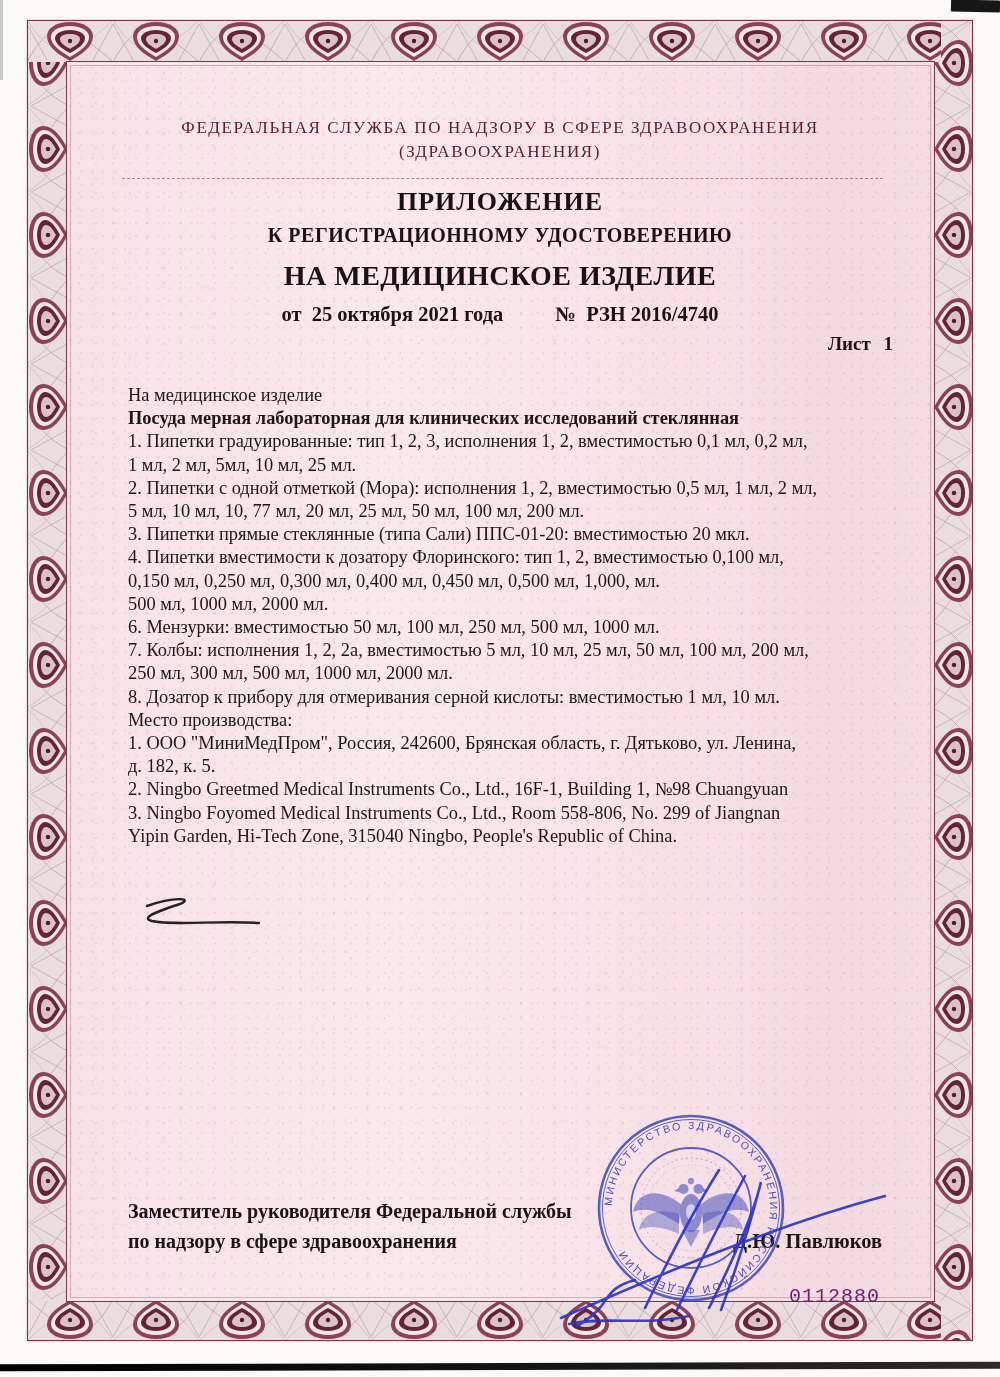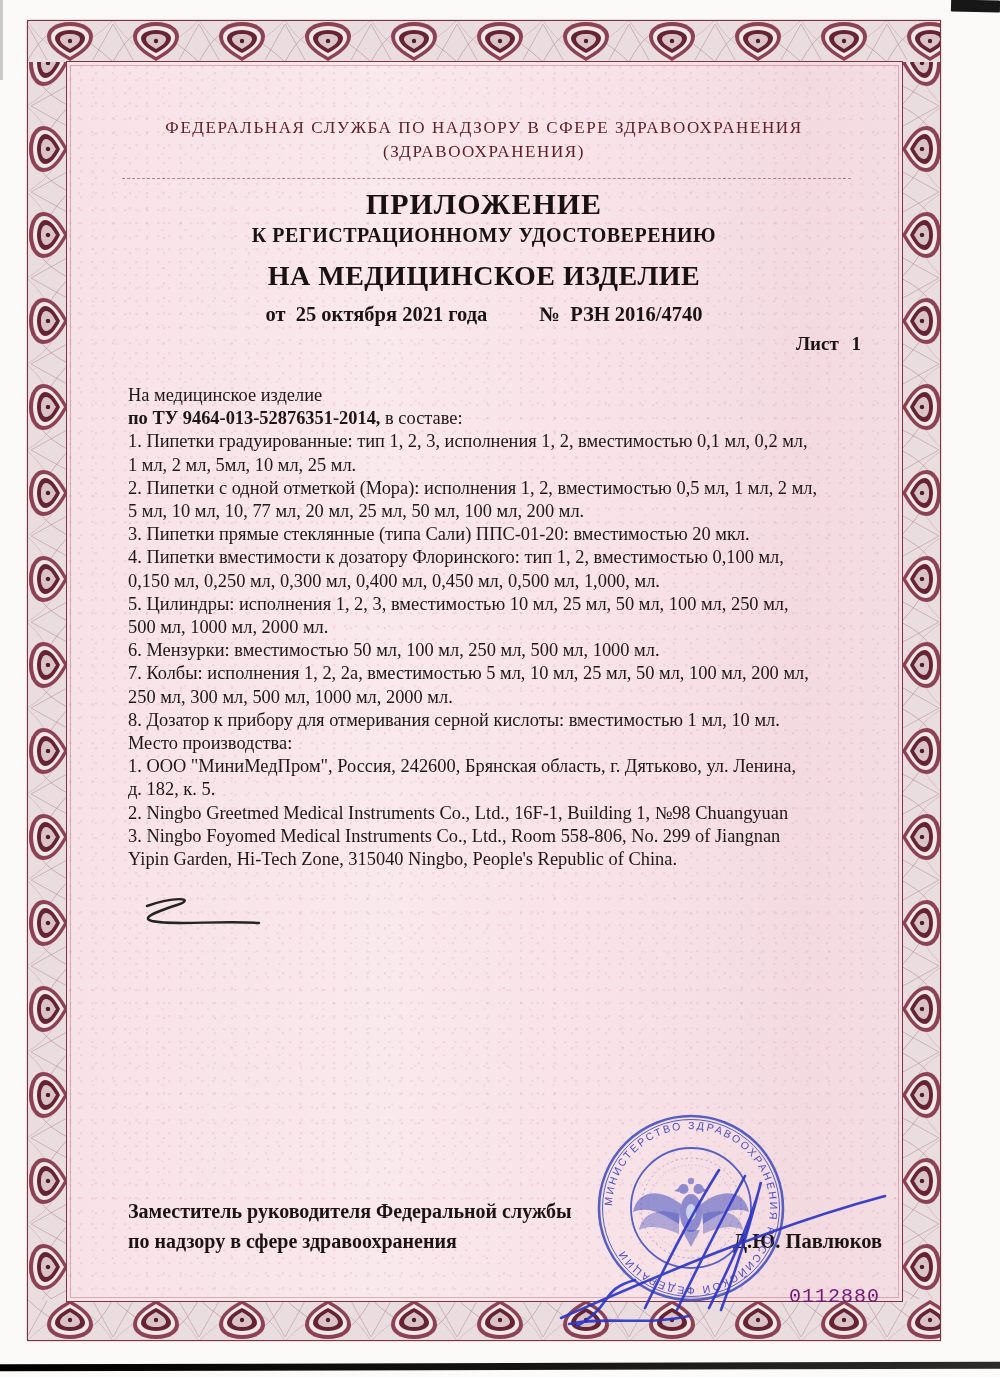--- a/index.html
+++ b/index.html
@@ -11,40 +11,41 @@
   
   .scan-mark-tr{position:absolute;left:951px;top:0;width:49px;height:12px;background:#171717;transform:rotate(1.5deg);border-radius:1px;}
   .scan-edge-left{position:absolute;left:0;top:0;width:3px;height:80px;background:#c9c9c7;}
   .scan-bottom-line{position:absolute;left:-4px;top:1363px;width:1010px;height:7px;
     background:linear-gradient(90deg,#000 0%,#151515 55%,#2e2c2a 100%);transform:rotate(-0.15deg);}
   
   .sheet{
     position:absolute;left:27px;top:20px;width:914px;height:1321px;
     background:#ece1e2;
     box-shadow:0 0 2px rgba(90,40,50,.35);
+    padding-left:32px;
   }
   .sheet .border-svg{position:absolute;display:block;}
   .outer-frame{position:absolute;left:0;top:0;right:0;bottom:0;border:1.5px solid #7a3240;pointer-events:none;}
   .inner-frame{position:absolute;left:39px;top:41px;right:38px;bottom:39px;border:1.5px solid #7e3443;pointer-events:none;}
   .inner-frame2{position:absolute;left:43px;top:45px;right:42px;bottom:43px;border:1px solid rgba(140,70,85,.35);pointer-events:none;}
   .content-bg{
     position:absolute;left:40px;top:42px;right:39px;bottom:40px;
     background:
       radial-gradient(circle at 30% 40%, rgba(205,80,100,.10) 0 1px, transparent 1.6px),
       radial-gradient(circle at 70% 75%, rgba(160,50,70,.09) 0 1px, transparent 1.6px),
       radial-gradient(circle at 15% 85%, rgba(190,90,110,.07) 0 1px, transparent 1.5px),
       linear-gradient(90deg,#f7e2e8 0%,#f9e8ec 38%,#f7e1e7 72%,#f3dae1 88%,#f5dde4 100%);
     background-size:11px 13px,17px 15px,23px 19px,100% 100%;
   }
   
   .agency{position:absolute;left:60px;right:60px;top:96px;text-align:center;
     color:#5c2027;font-size:17px;line-height:24px;letter-spacing:1.6px;}
   .sep{position:absolute;left:95px;right:90px;top:158px;border-top:1.5px dashed rgba(110,60,70,.55);}
   .title-line{position:absolute;left:0;right:0;text-align:center;color:#191114;font-weight:bold;}
-  .title1{top:167px;font-size:30px;letter-spacing:1px;}
+  .title1{top:167px;font-size:26px;letter-spacing:1px;}
   .title2{top:204px;font-size:20px;letter-spacing:.5px;}
   .title3{top:240px;font-size:28px;letter-spacing:.5px;}
   .dateline{position:absolute;left:0;right:0;top:283px;display:flex;justify-content:center;gap:52px;
     font-weight:bold;font-size:20.5px;color:#1c1414;text-align:center;}
   .dateline span{white-space:pre;}
   .sheet-label{position:absolute;right:80px;top:313px;font-weight:bold;font-size:19px;color:#1c1414;word-spacing:8px;}
   
   .bodytext{position:absolute;left:101px;top:364px;width:790px;
     font-size:18.4px;line-height:23.2px;color:#1d1715;}
   .bodytext div{white-space:nowrap;}
@@ -148,29 +149,28 @@
   <div class="title-line title3">НА МЕДИЦИНСКОЕ ИЗДЕЛИЕ</div>
 
   <div class="dateline">
     <span>от  25 октября 2021 года</span>
     <span>№  РЗН 2016/4740</span>
   </div>
   <div class="sheet-label">Лист 1</div>
 
   <div class="bodytext">
     <div>На медицинское изделие</div>
-    <div><span class="b">по ТУ 9464-013-52876351-2014,</span><span> в составе:</span></div>
+    <div class="b">Посуда мерная лабораторная для клинических исследований стеклянная</div>
     <div>1. Пипетки градуированные: тип 1, 2, 3, исполнения 1, 2, вместимостью 0,1 мл, 0,2 мл,</div>
     <div>1 мл, 2 мл, 5мл, 10 мл, 25 мл.</div>
     <div>2. Пипетки с одной отметкой (Мора): исполнения 1, 2, вместимостью 0,5 мл, 1 мл, 2 мл,</div>
     <div>5 мл, 10 мл, 10, 77 мл, 20 мл, 25 мл, 50 мл, 100 мл, 200 мл.</div>
     <div>3. Пипетки прямые стеклянные (типа Сали) ППС-01-20: вместимостью 20 мкл.</div>
     <div>4. Пипетки вместимости к дозатору Флоринского: тип 1, 2, вместимостью 0,100 мл,</div>
     <div>0,150 мл, 0,250 мл, 0,300 мл, 0,400 мл, 0,450 мл, 0,500 мл, 1,000, мл.</div>
-    <div>5. Цилиндры: исполнения 1, 2, 3, вместимостью 10 мл, 25 мл, 50 мл, 100 мл, 250 мл,</div>
     <div>500 мл, 1000 мл, 2000 мл.</div>
     <div>6. Мензурки: вместимостью 50 мл, 100 мл, 250 мл, 500 мл, 1000 мл.</div>
     <div>7. Колбы: исполнения 1, 2, 2а, вместимостью 5 мл, 10 мл, 25 мл, 50 мл, 100 мл, 200 мл,</div>
     <div>250 мл, 300 мл, 500 мл, 1000 мл, 2000 мл.</div>
     <div>8. Дозатор к прибору для отмеривания серной кислоты: вместимостью 1 мл, 10 мл.</div>
     <div>Место производства:</div>
     <div>1. ООО "МиниМедПром", Россия, 242600, Брянская область, г. Дятьково, ул. Ленина,</div>
     <div>д. 182, к. 5.</div>
     <div>2. Ningbo Greetmed Medical Instruments Co., Ltd., 16F-1, Building 1, №98 Chuangyuan</div>
     <div>3. Ningbo Foyomed Medical Instruments Co., Ltd., Room 558-806, No. 299 of Jiangnan</div>

